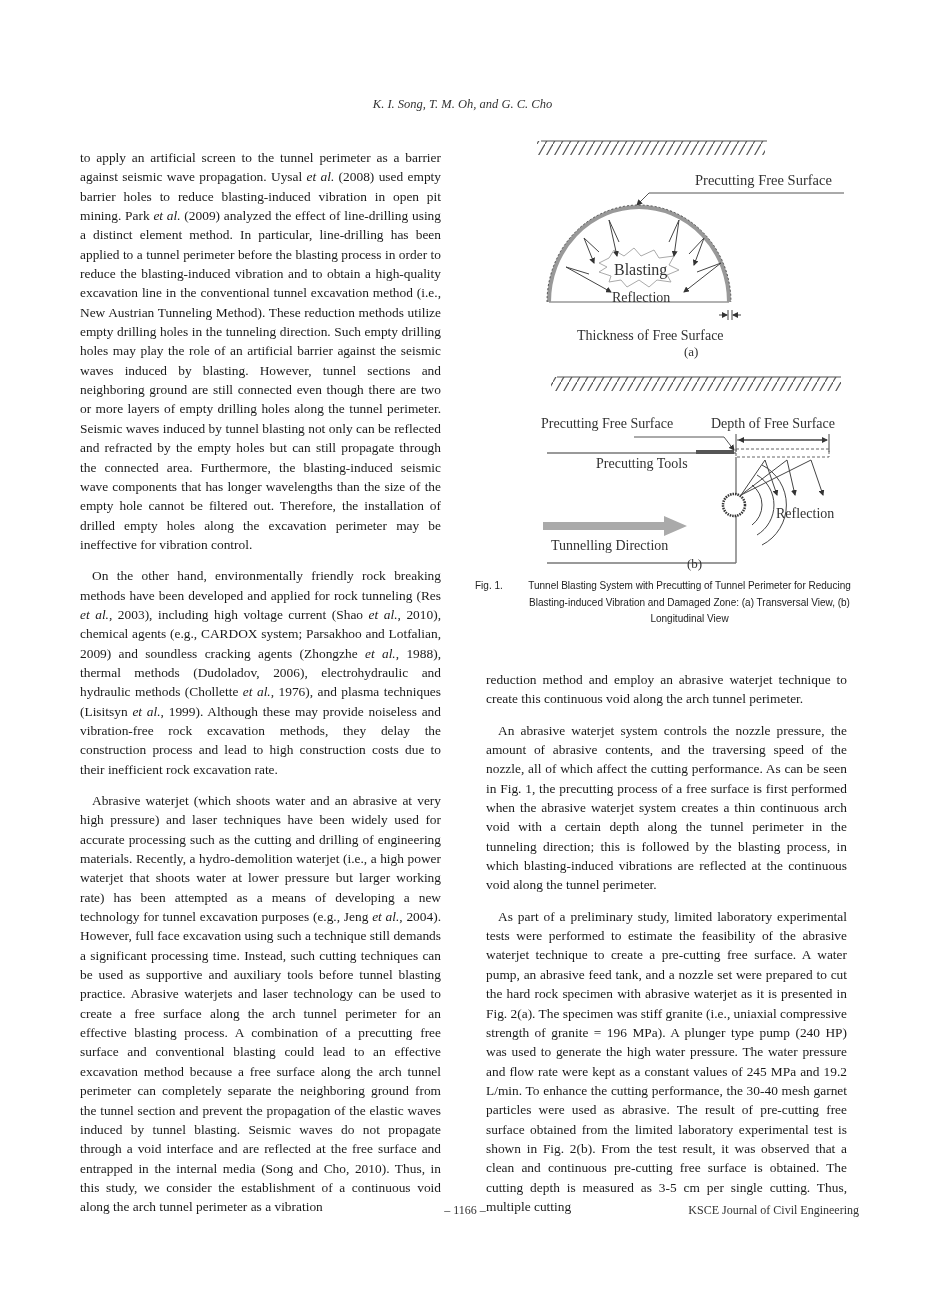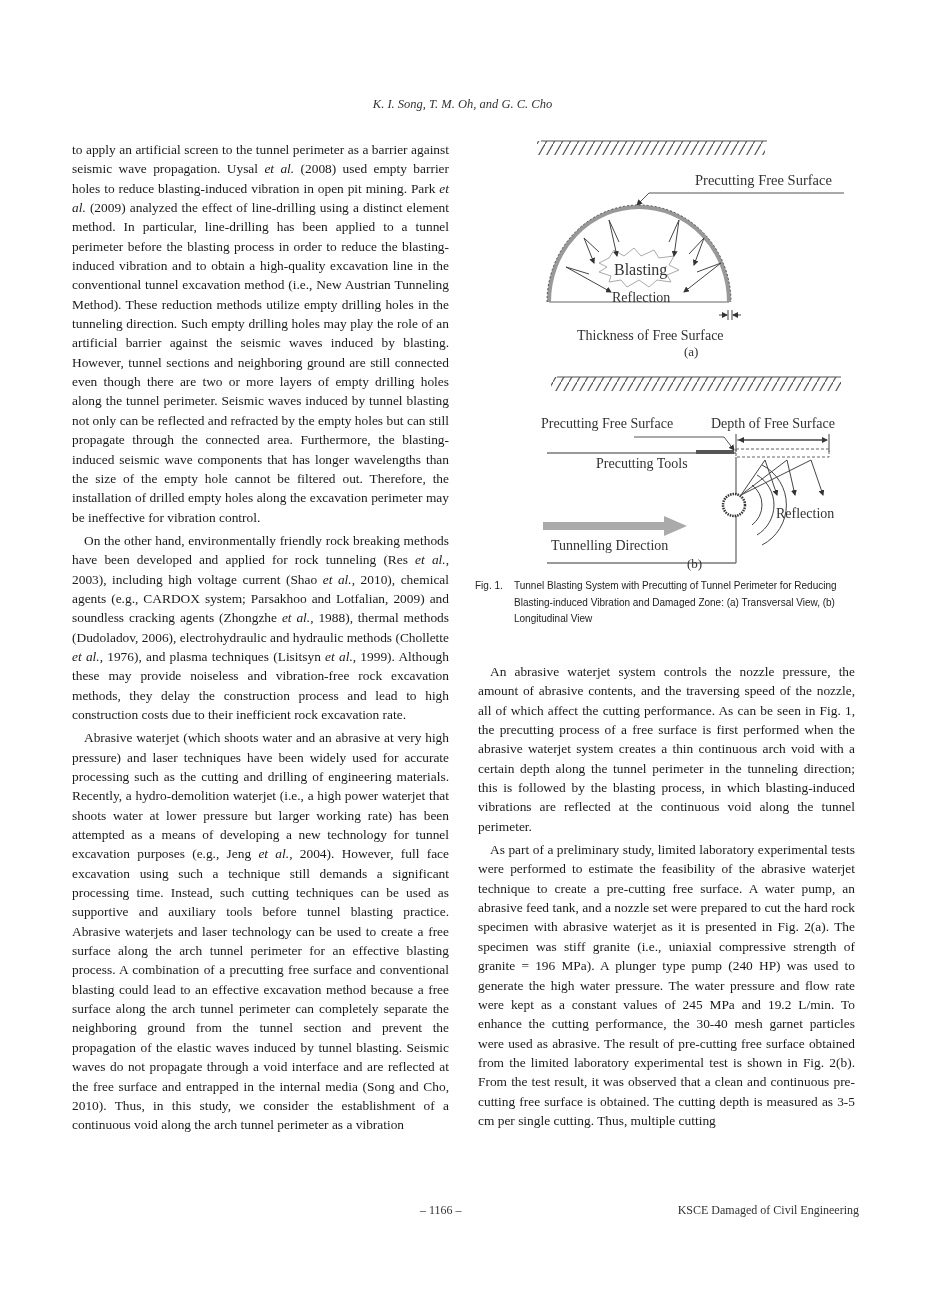--- a/index.html
+++ b/index.html
@@ -3,30 +3,30 @@
 <meta charset="utf-8">
 <style>
   html, body { margin: 0; padding: 0; background: #ffffff; }
   body { width: 925px; height: 1309px; position: relative; overflow: hidden;
          font-family: "Liberation Serif", serif; color: #1a1a1a; }
   .header { position: absolute; top: 97px; left: 0; width: 925px; text-align: center;
             font-style: italic; font-size: 12.5px; color: #333; }
   .col { position: absolute; font-size: 13.4px; line-height: 19.35px; text-align: justify; }
   .col-left { left: 68px; top: 136px; width: 385px; }
   .col-right { left: 474px; top: 658px; width: 385px; }
-  .col p { margin: 4px; }
+  .col p { margin: 12px; }
   .col p.indent { text-indent: 12px; }
   .figure { position: absolute; left: 529px; top: 130px; width: 330px; height: 445px; }
   .figure svg { width: 330px; height: 445px; }
   .figure text { font-family: "Liberation Serif", serif; fill: #333; }
   .caption { position: absolute; left: 475px; top: 578px; width: 390px;
              font-family: "Liberation Sans", sans-serif; font-size: 10px; line-height: 16.5px; color: #222; }
   .caption .lbl { float: left; width: 39px; }
-  .caption .txt { margin-left: 39px; display: block; }
-  .footer-page { position: absolute; top: 1203px; left: 420px; width: 90px; text-align: left; font-size: 12px; color: #333; }
+  .caption .txt { margin-left: 39px; display: block; text-align: center; }
+  .footer-page { position: absolute; top: 1203px; left: 420px; width: 90px; text-align: center; font-size: 12px; color: #333; }
   .footer-journal { position: absolute; top: 1203px; right: 66px; font-size: 12px; color: #333; }
 </style>
 </head>
 <body>
 
 <div class="header">K. I. Song, T. M. Oh, and G. C. Cho</div>
 
 <div class="col col-left">
   <p>to apply an artificial screen to the tunnel perimeter as a barrier against seismic wave propagation. Uysal <i>et al.</i> (2008) used empty barrier holes to reduce blasting-induced vibration in open pit mining. Park <i>et al.</i> (2009) analyzed the effect of line-drilling using a distinct element method. In particular, line-drilling has been applied to a tunnel perimeter before the blasting process in order to reduce the blasting-induced vibration and to obtain a high-quality excavation line in the conventional tunnel excavation method (i.e., New Austrian Tunneling Method). These reduction methods utilize empty drilling holes in the tunneling direction. Such empty drilling holes may play the role of an artificial barrier against the seismic waves induced by blasting. However, tunnel sections and neighboring ground are still connected even though there are two or more layers of empty drilling holes along the tunnel perimeter. Seismic waves induced by tunnel blasting not only can be reflected and refracted by the empty holes but can still propagate through the connected area. Furthermore, the blasting-induced seismic wave components that has longer wavelengths than the size of the empty hole cannot be filtered out. Therefore, the installation of drilled empty holes along the excavation perimeter may be ineffective for vibration control.</p>
   <p class="indent">On the other hand, environmentally friendly rock breaking methods have been developed and applied for rock tunneling (Res <i>et al.</i>, 2003), including high voltage current (Shao <i>et al.</i>, 2010), chemical agents (e.g., CARDOX system; Parsakhoo and Lotfalian, 2009) and soundless cracking agents (Zhongzhe <i>et al.</i>, 1988), thermal methods (Dudoladov, 2006), electrohydraulic and hydraulic methods (Chollette <i>et al.</i>, 1976), and plasma techniques (Lisitsyn <i>et al.</i>, 1999). Although these may provide noiseless and vibration-free rock excavation methods, they delay the construction process and lead to high construction costs due to their inefficient rock excavation rate.</p>
@@ -114,18 +114,19 @@
     </g>
   </svg>
 </div>
 
 <div class="caption">
   <span class="lbl">Fig. 1.</span>
   <span class="txt">Tunnel Blasting System with Precutting of Tunnel Perimeter for Reducing Blasting-induced Vibration and Damaged Zone: (a) Transversal View, (b) Longitudinal View</span>
 </div>
 
 <div class="col col-right">
+  <p>reduction method and employ an abrasive waterjet technique to create this continuous void along the arch tunnel perimeter.</p>
   <p class="indent">An abrasive waterjet system controls the nozzle pressure, the amount of abrasive contents, and the traversing speed of the nozzle, all of which affect the cutting performance. As can be seen in Fig. 1, the precutting process of a free surface is first performed when the abrasive waterjet system creates a thin continuous arch void with a certain depth along the tunnel perimeter in the tunneling direction; this is followed by the blasting process, in which blasting-induced vibrations are reflected at the continuous void along the tunnel perimeter.</p>
   <p class="indent">As part of a preliminary study, limited laboratory experimental tests were performed to estimate the feasibility of the abrasive waterjet technique to create a pre-cutting free surface. A water pump, an abrasive feed tank, and a nozzle set were prepared to cut the hard rock specimen with abrasive waterjet as it is presented in Fig. 2(a). The specimen was stiff granite (i.e., uniaxial compressive strength of granite = 196 MPa). A plunger type pump (240 HP) was used to generate the high water pressure. The water pressure and flow rate were kept as a constant values of 245 MPa and 19.2 L/min. To enhance the cutting performance, the 30-40 mesh garnet particles were used as abrasive. The result of pre-cutting free surface obtained from the limited laboratory experimental test is shown in Fig. 2(b). From the test result, it was observed that a clean and continuous pre-cutting free surface is obtained. The cutting depth is measured as 3-5 cm per single cutting. Thus, multiple cutting</p>
 </div>
 
 <div class="footer-page">– 1166 –</div>
-<div class="footer-journal">KSCE Damaged of Civil Engineering</div>
+<div class="footer-journal">KSCE Journal of Civil Engineering</div>
 
 </body></html>

